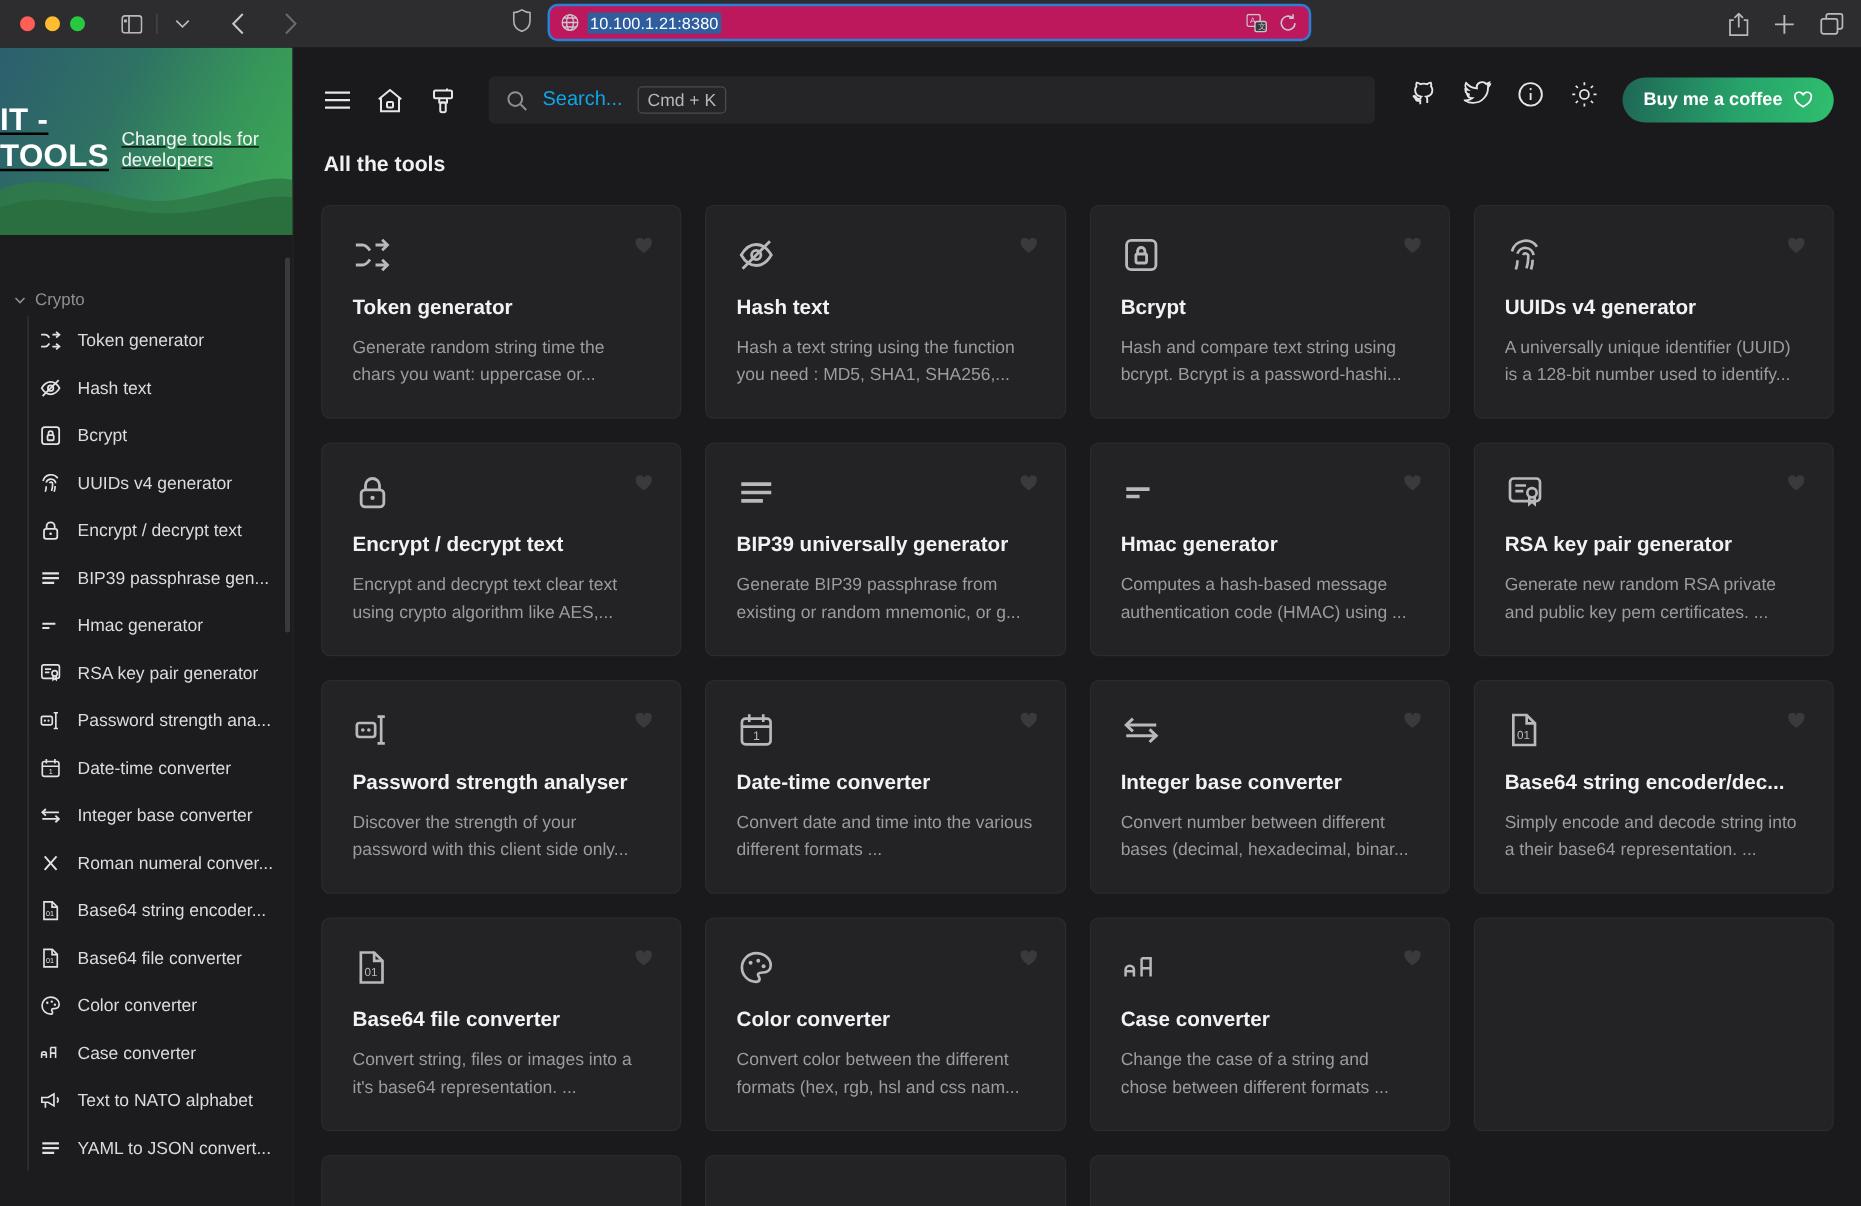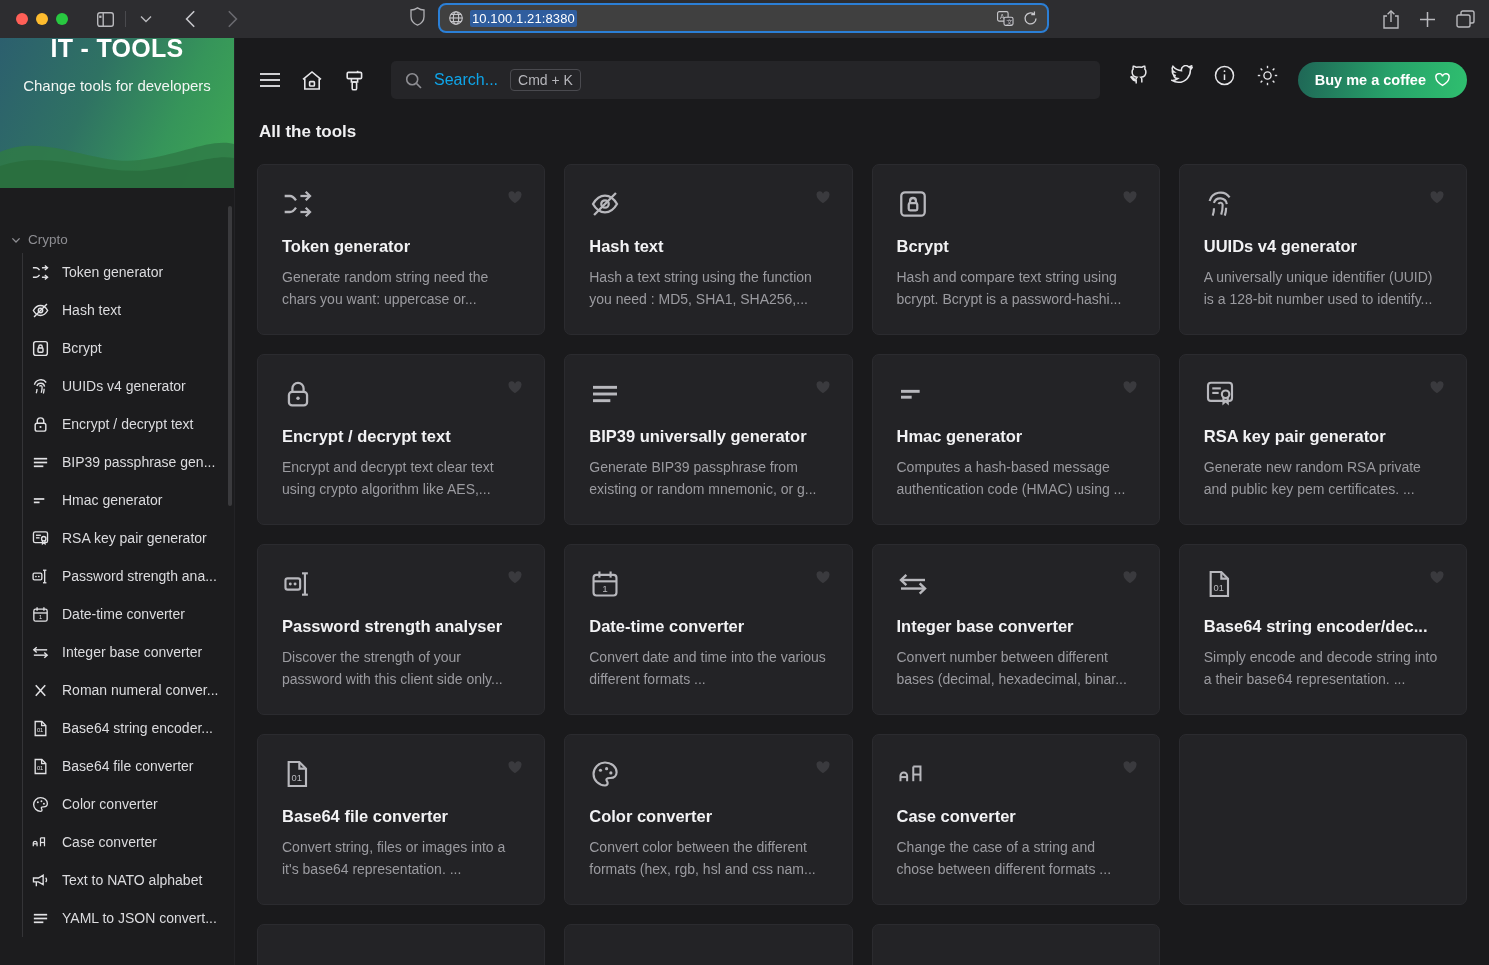--- a/index.html
+++ b/index.html
@@ -31,21 +31,21 @@
   .chrome-group-left { display: flex; align-items: center; gap: 2px; margin-left: 24px; }
   .chrome-divider { width: 1px; height: 16px; background: #4a4a4e; margin: 0 5px; }
   .nav-arrows { display: flex; align-items: center; gap: 16px; margin-left: 18px; }
 
   .url-wrap {
     position: absolute; left: 438px; top: 3px;
     width: 611px; height: 30px;
   }
   .url-bar {
     width: 100%; height: 100%;
-    background: #404040;
+    background: #be185d;
     border: 2px solid #2b7fd6;
     border-radius: 8px;
     display: flex; align-items: center;
     padding: 0 9px;
     gap: 7px;
   }
   .url-text {
     font-size: 13px;
     color: #ffffff;
     background: #2f5d9e;
@@ -76,22 +76,22 @@
     position: relative;
     flex-shrink: 0;
     border-right: 1px solid #232326;
     overflow: hidden;
   }
   .brand {
     position: relative;
     height: 150px;
     background: linear-gradient(115deg, #2c5f6e 0%, #2f7263 38%, #36955a 70%, #3fa954 100%);
     overflow: hidden;
-    display: flex; flex-direction: column;
-    align-items: center; justify-content: flex-start;
+    display: flex; flex-direction: row;
+    align-items: center; justify-content: center; text-decoration: underline;
   }
   .brand-title {
     font-size: 25px; font-weight: bold; color: #fff;
     letter-spacing: 0.3px; position: relative; z-index: 3;
     margin-top: -4px;
   }
   .brand-sub {
     font-size: 15px; color: #f2f6f3; position: relative; z-index: 3;
     margin-top: 14px;
   }
@@ -616,21 +616,21 @@
                 <polyline points="17.8,2.8 21,6 17.8,9.2"></polyline>
                 <polyline points="17.8,14.8 21,18 17.8,21.2"></polyline>
               </svg>
           </div>
           <span class="heart">
             <svg width="14" height="13" viewBox="0 0 14 13" fill="currentColor">
                 <path d="M7 12.2S0.6 8.3 0.6 4.3A3.2 3.2 0 0 1 7 2.8 3.2 3.2 0 0 1 13.4 4.3C13.4 8.3 7 12.2 7 12.2z"></path>
               </svg>
           </span>
           <div class="card-title">Token generator</div>
-          <div class="card-desc">Generate random string need the chars you want: uppercase or...</div>
+          <div class="card-desc">Generate random string time the chars you want: uppercase or...</div>
         </div>
 
         <div class="card">
           <div class="card-ico">
             <svg width="32" height="32" viewBox="0 0 24 24" fill="none" stroke="currentColor" stroke-width="1.7">
                 <path d="M3 12c2.4-4.2 5.5-6.3 9-6.3s6.6 2.1 9 6.3c-2.4 4.2-5.5 6.3-9 6.3S5.4 16.2 3 12z"></path>
                 <circle cx="12" cy="12" r="2.8"></circle>
                 <line x1="3.8" y1="20.2" x2="20.2" y2="3.8"></line>
               </svg>
           </div>

